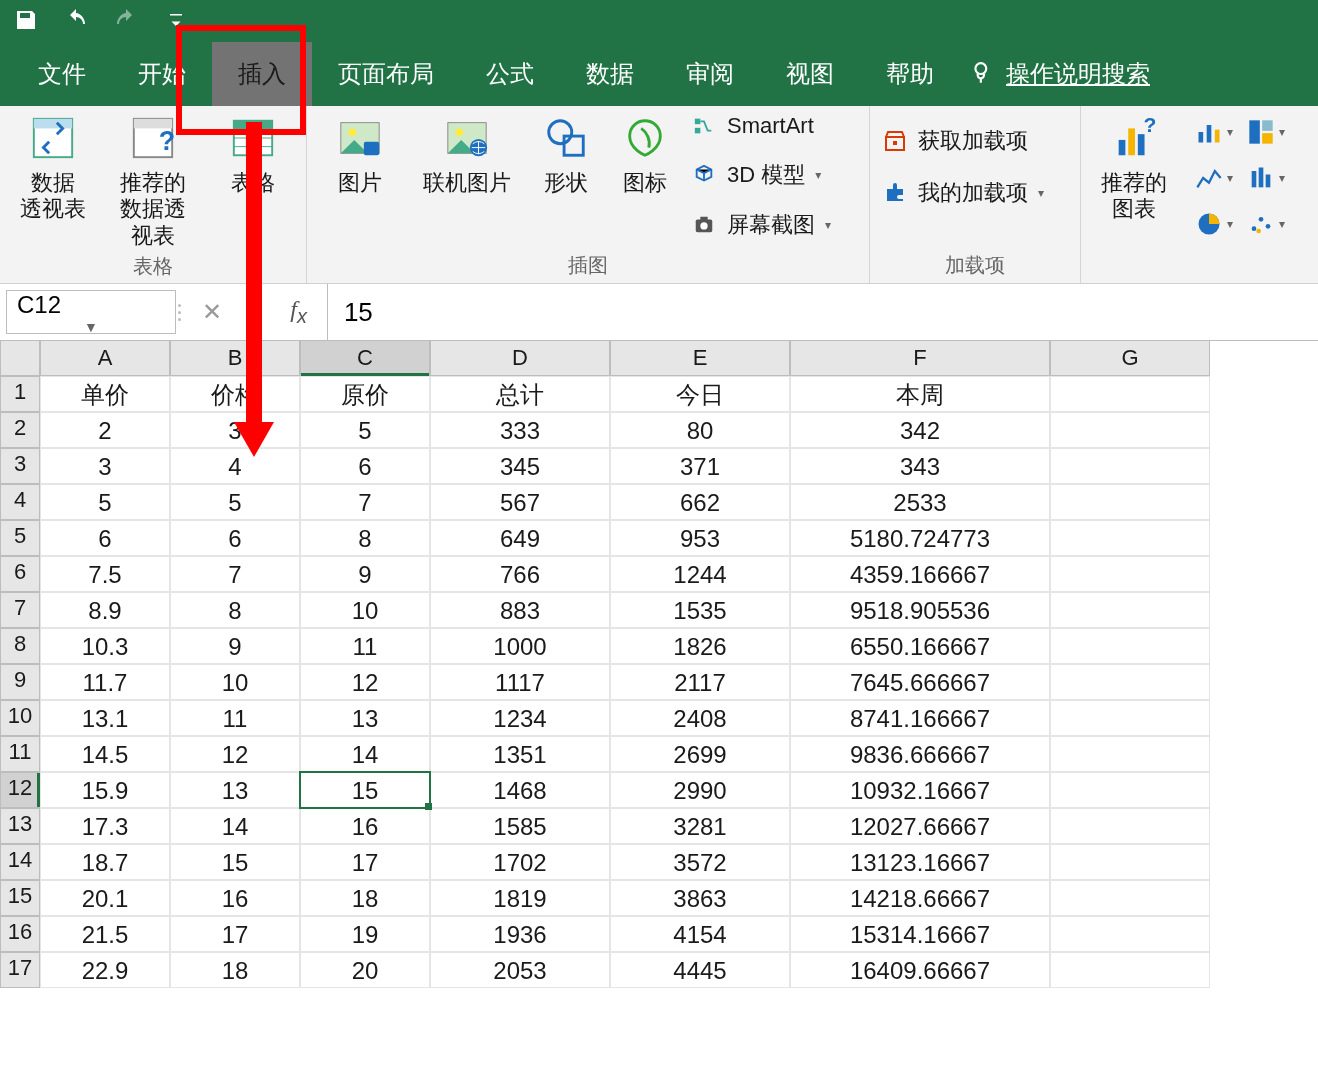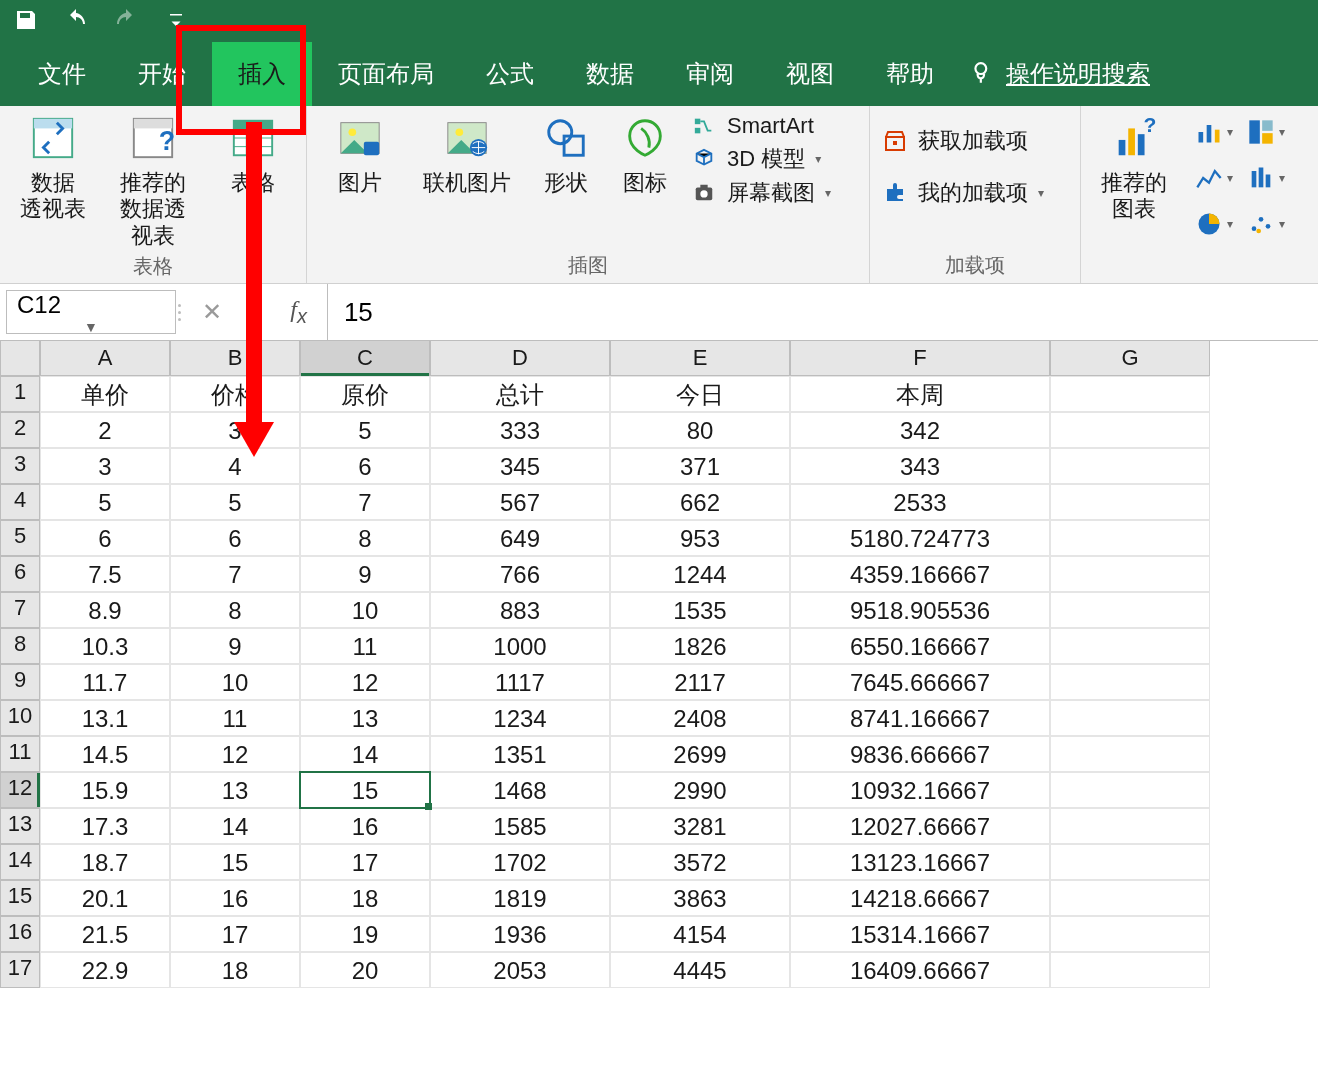--- a/index.html
+++ b/index.html
@@ -6,31 +6,31 @@
   body { background: #fff; width: 1318px; height: 1086px; overflow: hidden; position: relative; }
 
   
   .titlebar { background: #217346; height: 40px; display: flex; align-items: center; padding: 0 10px; gap: 18px; }
   .titlebar svg { fill: #fff; }
   .qat-item { width: 32px; height: 32px; display: flex; align-items: center; justify-content: center; }
 
   
   .tabstrip { background: #217346; height: 66px; display: flex; align-items: flex-end; padding: 0 12px; position: relative; }
   .tab { color: #fff; font-size: 24px; padding: 16px 26px; cursor: pointer; position: relative; }
-  .tab.active { background: #22c55e; color: #1a1a1a; }
+  .tab.active { background: #737373; color: #1a1a1a; }
   .tell-me { display: flex; align-items: center; gap: 10px; color: #fff; font-size: 24px; padding: 16px 10px; text-decoration: underline; }
 
   
   .ribbon { background: #f3f3f3; border-bottom: 1px solid #d0d0d0; height: 178px; display: flex; }
   .ribbon-group { display: flex; flex-direction: column; align-items: center; border-right: 1px solid #d4d4d4; padding: 6px 10px 2px 10px; height: 100%; }
   .group-body { flex: 1; display: flex; align-items: flex-start; gap: 14px; }
   .group-label { font-size: 20px; color: #666; padding: 4px 0 2px 0; }
   .btn-lg { display: flex; flex-direction: column; align-items: center; gap: 6px; width: 86px; text-align: center; font-size: 22px; color: #1a1a1a; cursor: pointer; line-height: 1.2; }
   .btn-lg .ico { height: 52px; display: flex; align-items: center; justify-content: center; }
-  .stack-cmds { display: flex; flex-direction: column; gap: 4px; font-size: 22px; color: #1a1a1a; }
+  .stack-cmds { display: flex; flex-direction: column; gap: 20px; font-size: 22px; color: #1a1a1a; }
   .stack-cmds .cmd { display: flex; align-items: center; gap: 8px; cursor: pointer; }
   .stack-cmds .cmd .ico { width: 30px; height: 28px; display: flex; align-items: center; justify-content: center; }
   .chart-grid { display: grid; grid-template-columns: repeat(2, 44px); grid-auto-rows: 40px; gap: 6px 8px; }
   .chart-grid .cg { display: flex; align-items: center; justify-content: center; cursor: pointer; }
   .drop { font-size: 12px; color: #666; margin-left: 2px; }
 
   
   .fxbar-wrap { border-bottom: 1px solid #bdbdbd; }
   .fxbar { display: flex; align-items: stretch; height: 56px; background: #fff; }
   .name-box { width: 170px; display: flex; align-items: center; border: 1px solid #bdbdbd; margin: 6px 0 6px 6px; flex-direction: column; }

